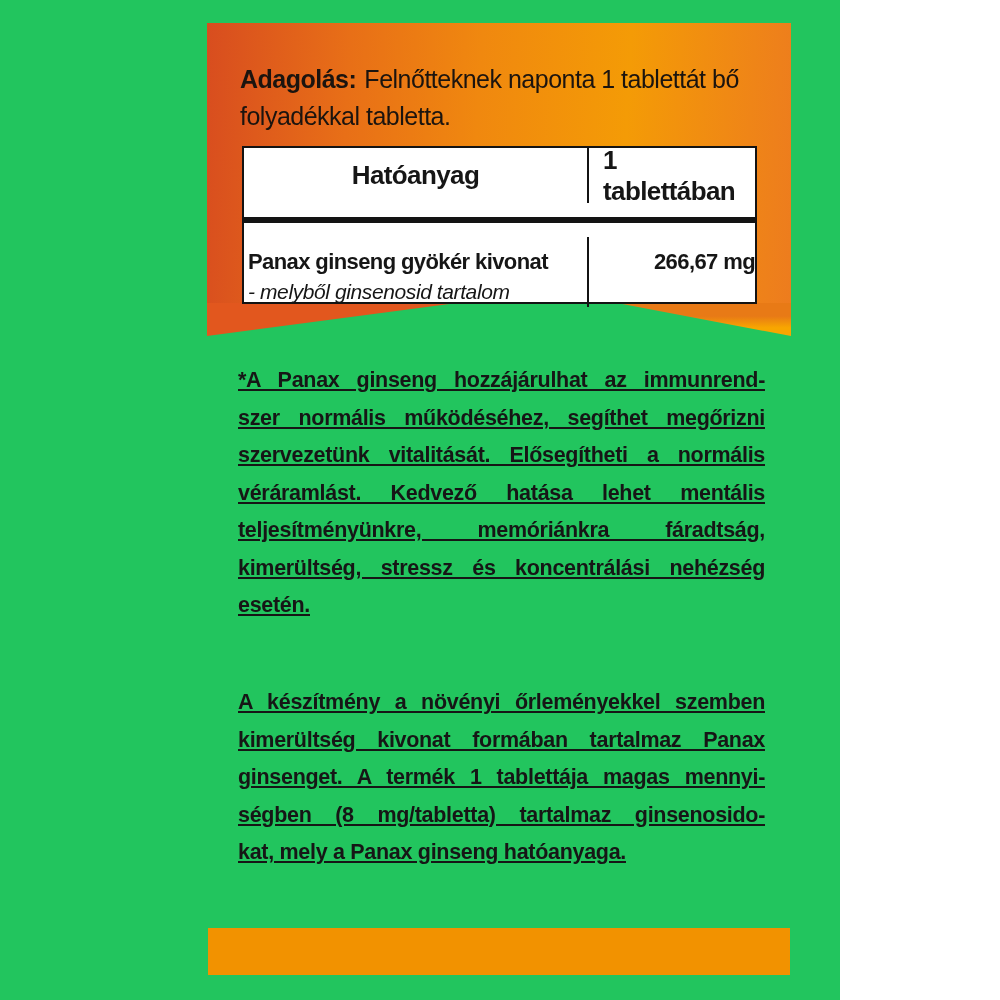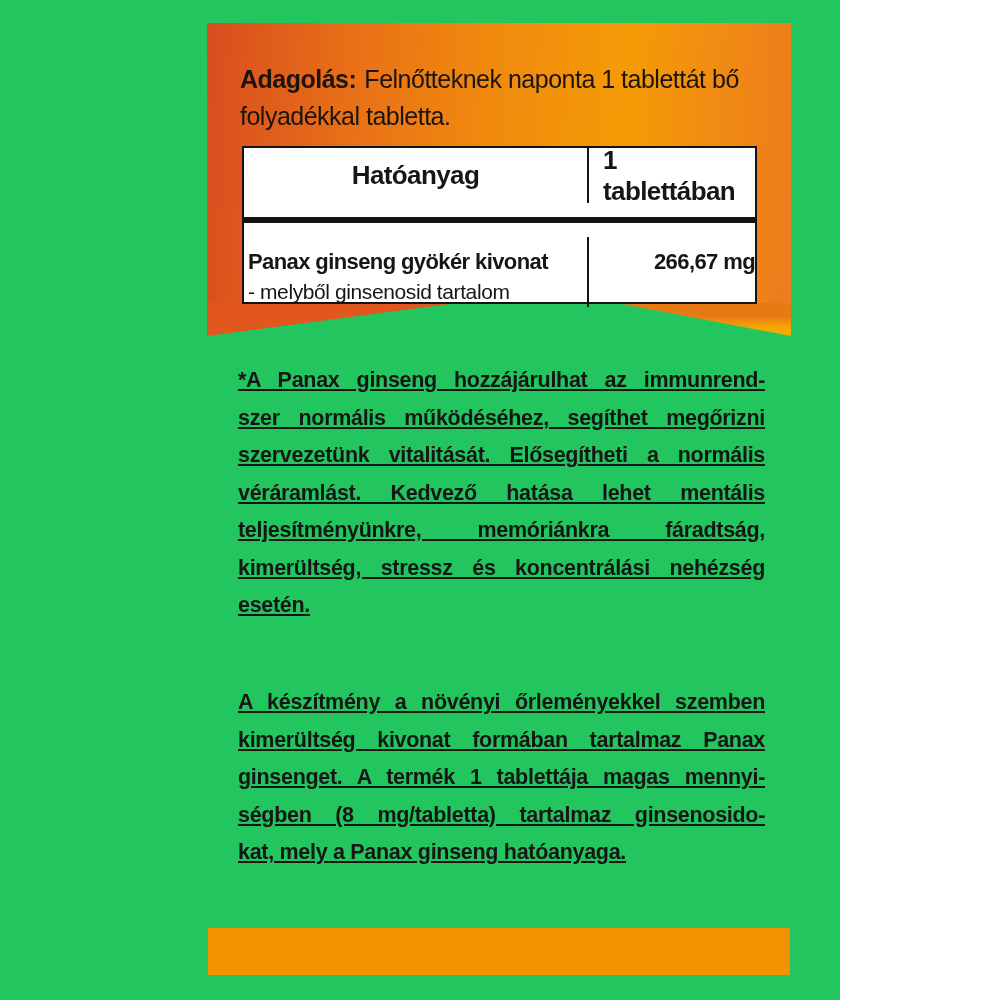--- a/index.html
+++ b/index.html
@@ -44,21 +44,21 @@
   .tbl .sep { grid-column:1 / 3; background:#131313; }
   .cell { box-sizing:border-box; }
   .cell-head {
     display:flex; align-items:center; justify-content:center;
     font-weight:700; font-size:26px; letter-spacing:-0.6px;
   }
   .col1 { border-right:2px solid #131313; }
   .cell-body1 { padding:9px 4px 0 4px; }
   .cell-body2 { text-align:right; padding-top:9px;padding-left:47px; }
   .row-main  { font-weight:700; font-size:22px; letter-spacing:-0.6px; line-height:31px; white-space:nowrap; }
-  .row-note  { font-weight:400; font-size:21px; letter-spacing:-0.4px; line-height:30px; white-space:nowrap; }
+  .row-note  { font-style:italic; font-weight:400; font-size:21px; letter-spacing:-0.4px; line-height:30px; white-space:nowrap; }
 
   
   .para { position:absolute; left:238px; width:527px; }
   .para-1 { top:362px; }
   .para-2 { top:684px; }
   .bline {
     height:37.5px; line-height:37.5px;
     font-weight:700; font-size:21.5px; letter-spacing:-0.3px;
     text-align:justify; text-align-last:justify; white-space:nowrap;text-decoration:underline;
   }

